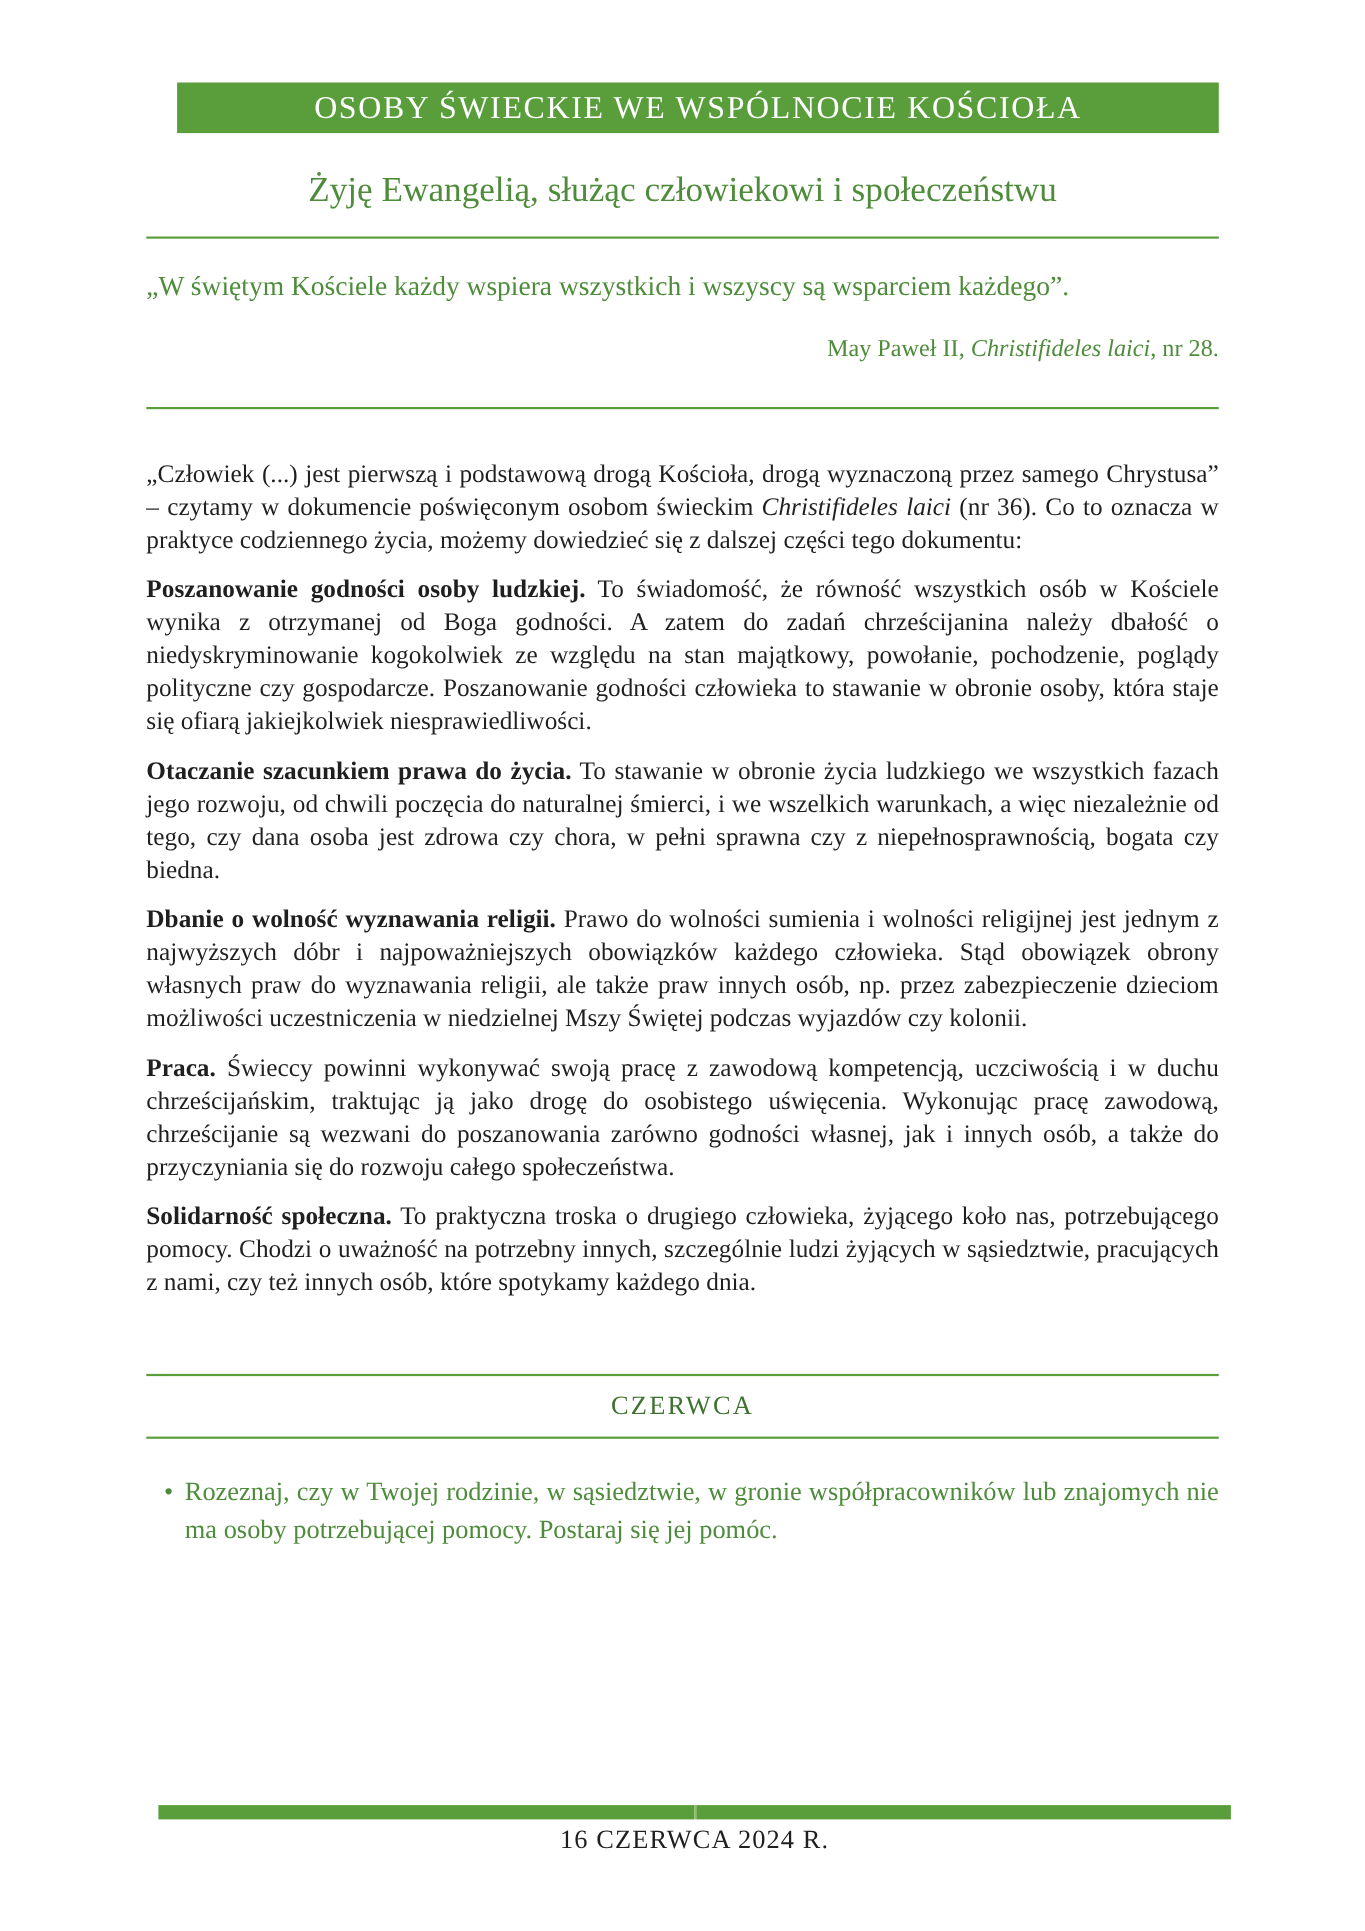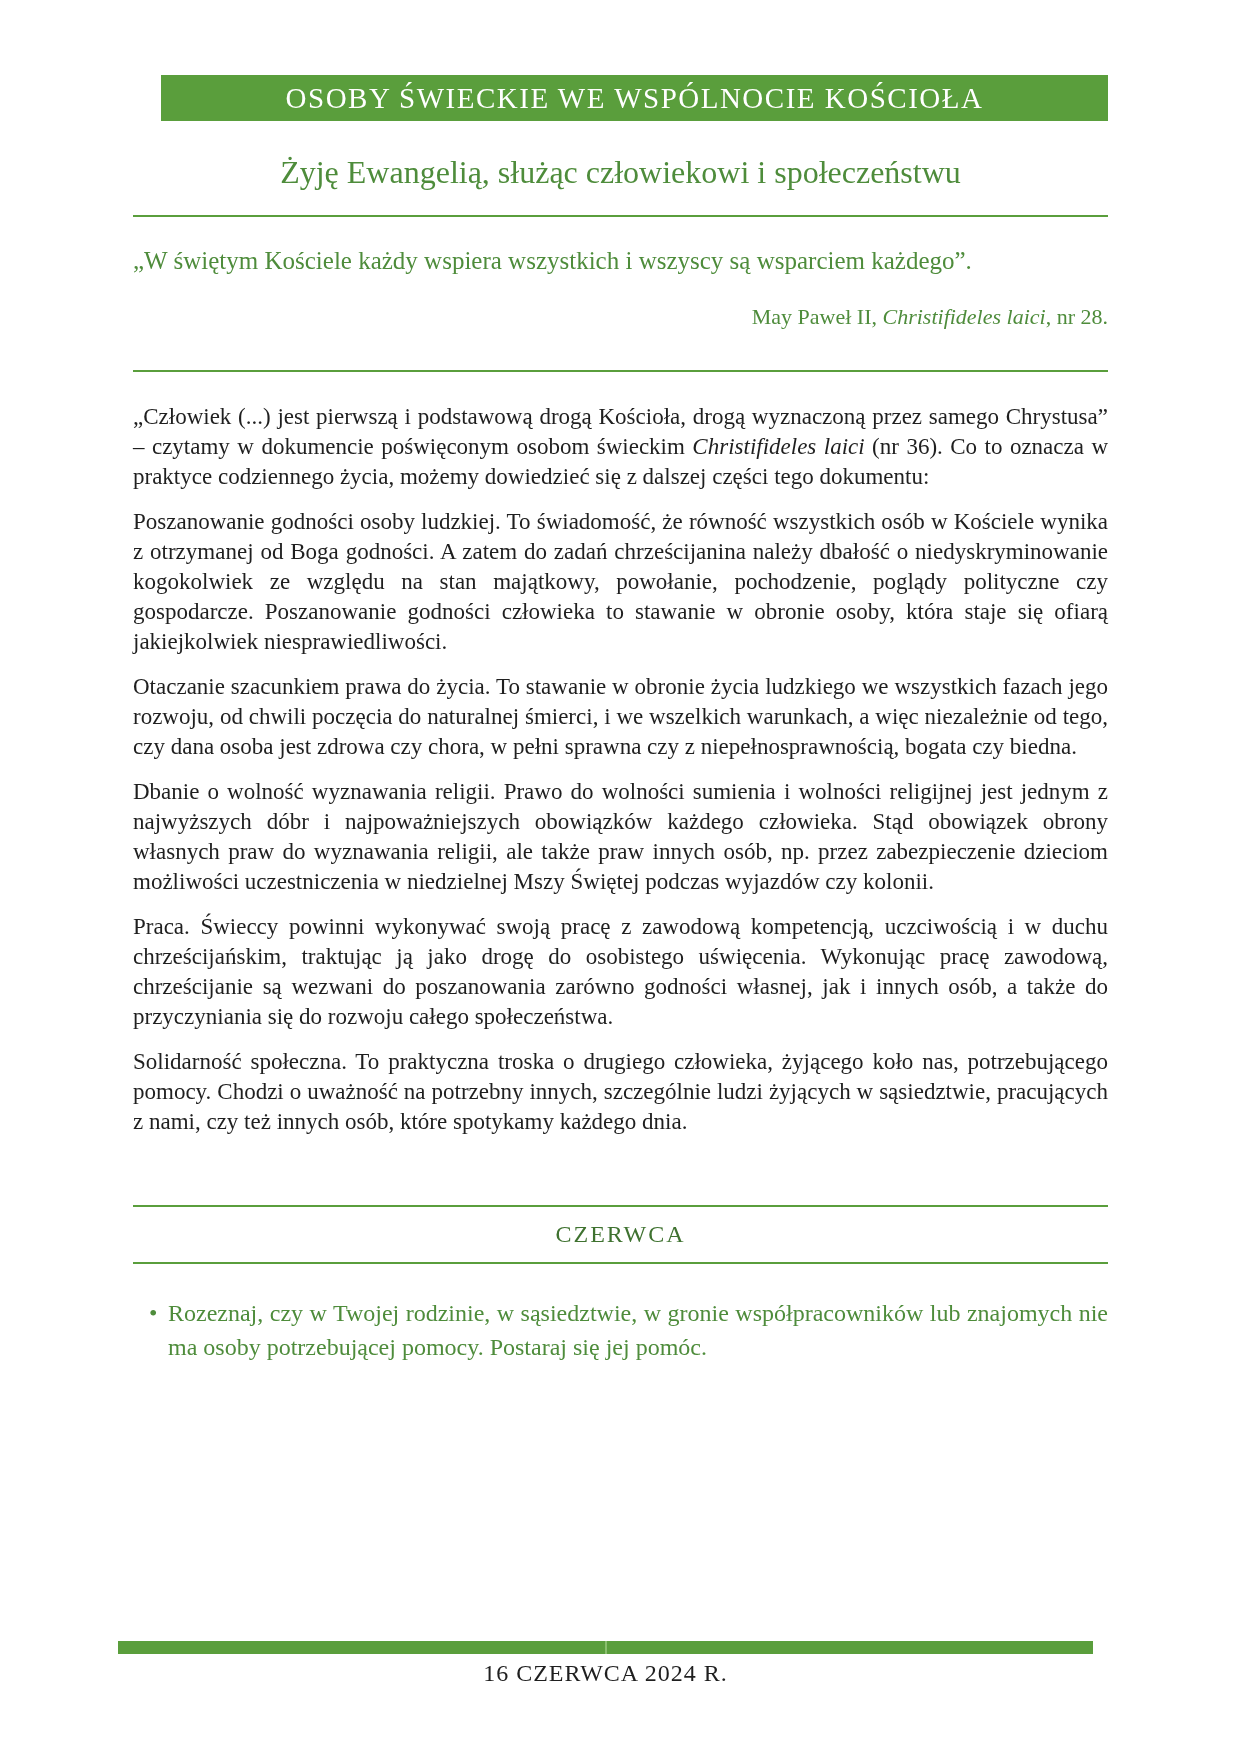--- a/index.html
+++ b/index.html
@@ -34,39 +34,39 @@
   }
   .attribution{
     margin-top:20px;text-align:right;color:var(--green-text);
     font-size:22px;line-height:26px;
   }
   .attribution .work{font-style:italic;}
   .para{
     font-size:23px;line-height:30px;text-align:justify;
     margin:15px 0 0 0;
   }
-  .para.first{margin-top:30px;}
-  .para .lead{font-weight:normal;}
+  .para.first{margin-top:44px;}
+  .para .lead{font-weight:bold;}
   .para .italic{font-style:italic;}
   .task-rule-top{margin-top:68px;}
   .task-heading{
     margin-top:14px;text-align:center;color:var(--heading-green);
     font-size:24px;letter-spacing:2px;
   }
   .task-rule-bottom{margin-top:14px;}
   .task-item{
     display:flex;margin-top:32px;color:var(--green-text);
     font-size:24px;line-height:34px;text-align:justify;
   }
   .task-item .dot{
     flex:0 0 35px;padding-left:16px;color:var(--green-text);
     font-size:24px;line-height:34px;
   }
   .task-item .item-text{flex:1;}
-  .footer{position:absolute;left:118px;width:975px;top:1641px;font-family:Liberation Serif, serif;}
+  .footer{position:absolute;left:144px;width:975px;top:1641px;font-family:Liberation Serif, serif;}
   .footer-bar{
     display:grid;grid-template-columns:1fr 2px 1fr;height:13px;
   }
   .footer-bar .seg{background:var(--accent);}
   .footer-bar .seam{background:#8abf6e;}
   .footer-date{
     margin-top:6px;text-align:center;font-size:24px;letter-spacing:1px;
     color:var(--ink);
   }
 </style>

